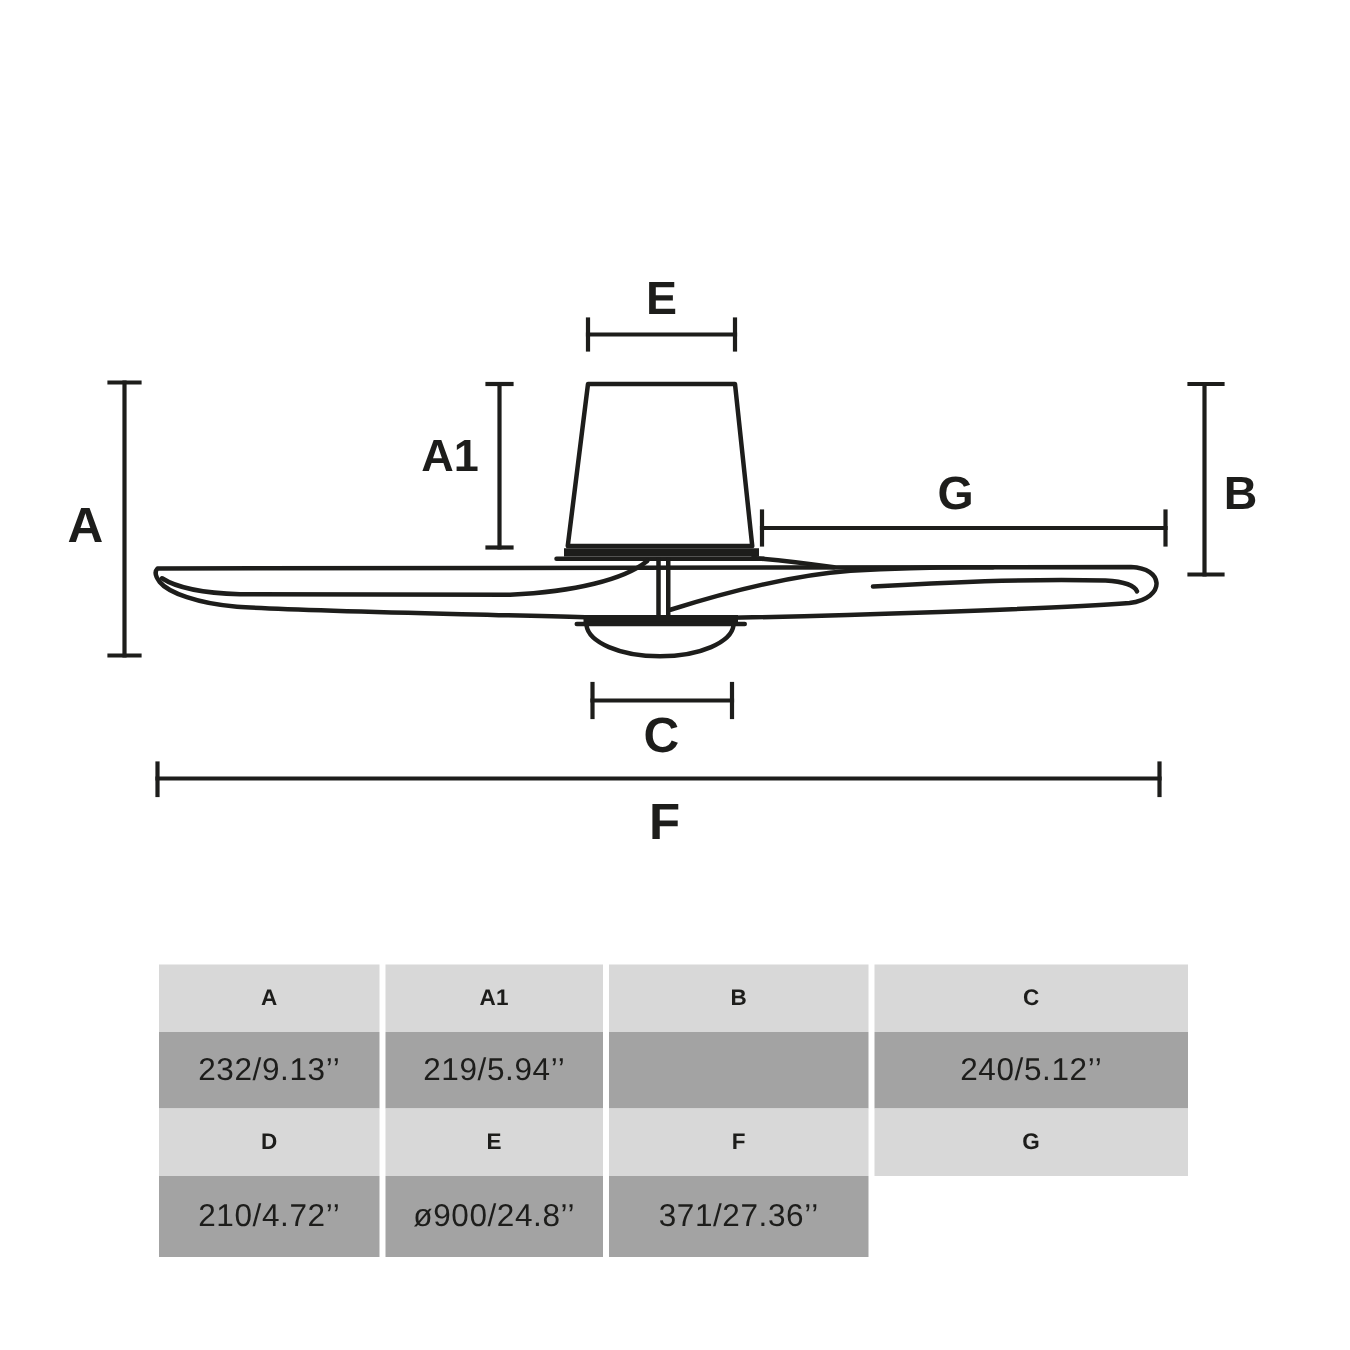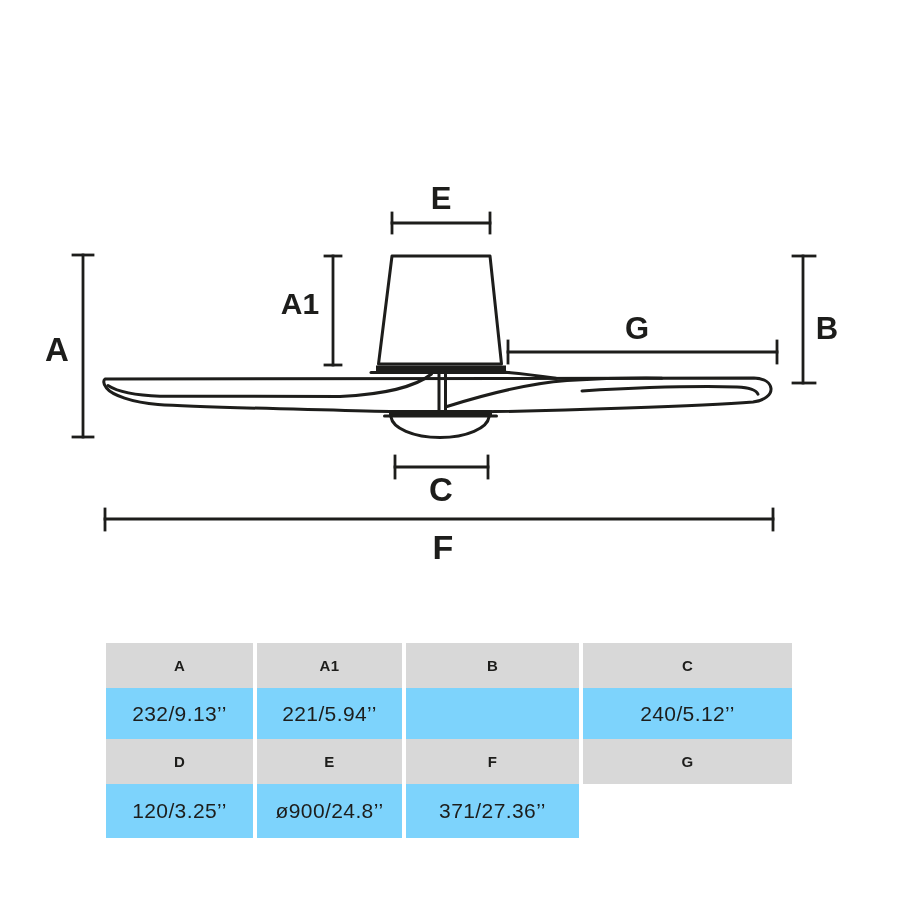--- a/index.html
+++ b/index.html
@@ -56,21 +56,21 @@
     background: #d8d8d8;
     display: flex;
     align-items: center;
     justify-content: center;
     font-weight: bold;
     font-size: 15px;
     color: #1d1d1b;
     letter-spacing: 0.3px;
   }
   .dim-table .td {
-    background: #7dd3fc;
+    background: #a3a3a3;
     display: flex;
     align-items: center;
     justify-content: center;
     font-size: 21px;
     color: #1d1d1b;
     letter-spacing: 0.4px;
   }
 </style>
 </head>
 <body>
@@ -162,27 +162,27 @@
     </g>
   </svg>
 
   <div class="dim-table">
     <div class="th">A</div>
     <div class="th">A1</div>
     <div class="th">B</div>
     <div class="th">C</div>
 
     <div class="td">232/9.13’’</div>
-    <div class="td">221/5.94’’</div>
+    <div class="td">219/5.94’’</div>
     <div class="td"></div>
     <div class="td">240/5.12’’</div>
 
     <div class="th">D</div>
     <div class="th">E</div>
     <div class="th">F</div>
     <div class="th">G</div>
 
-    <div class="td">120/3.25’’</div>
+    <div class="td">210/4.72’’</div>
     <div class="td">ø900/24.8’’</div>
     <div class="td">371/27.36’’</div>
   </div>
 
 </div>
 
 </body></html>

